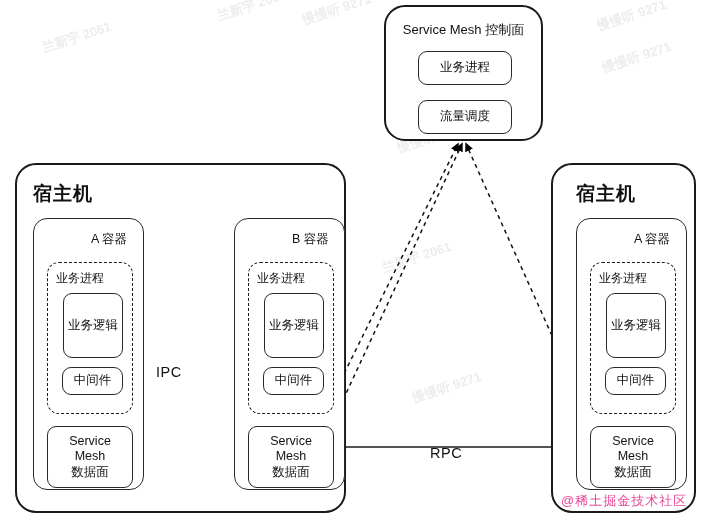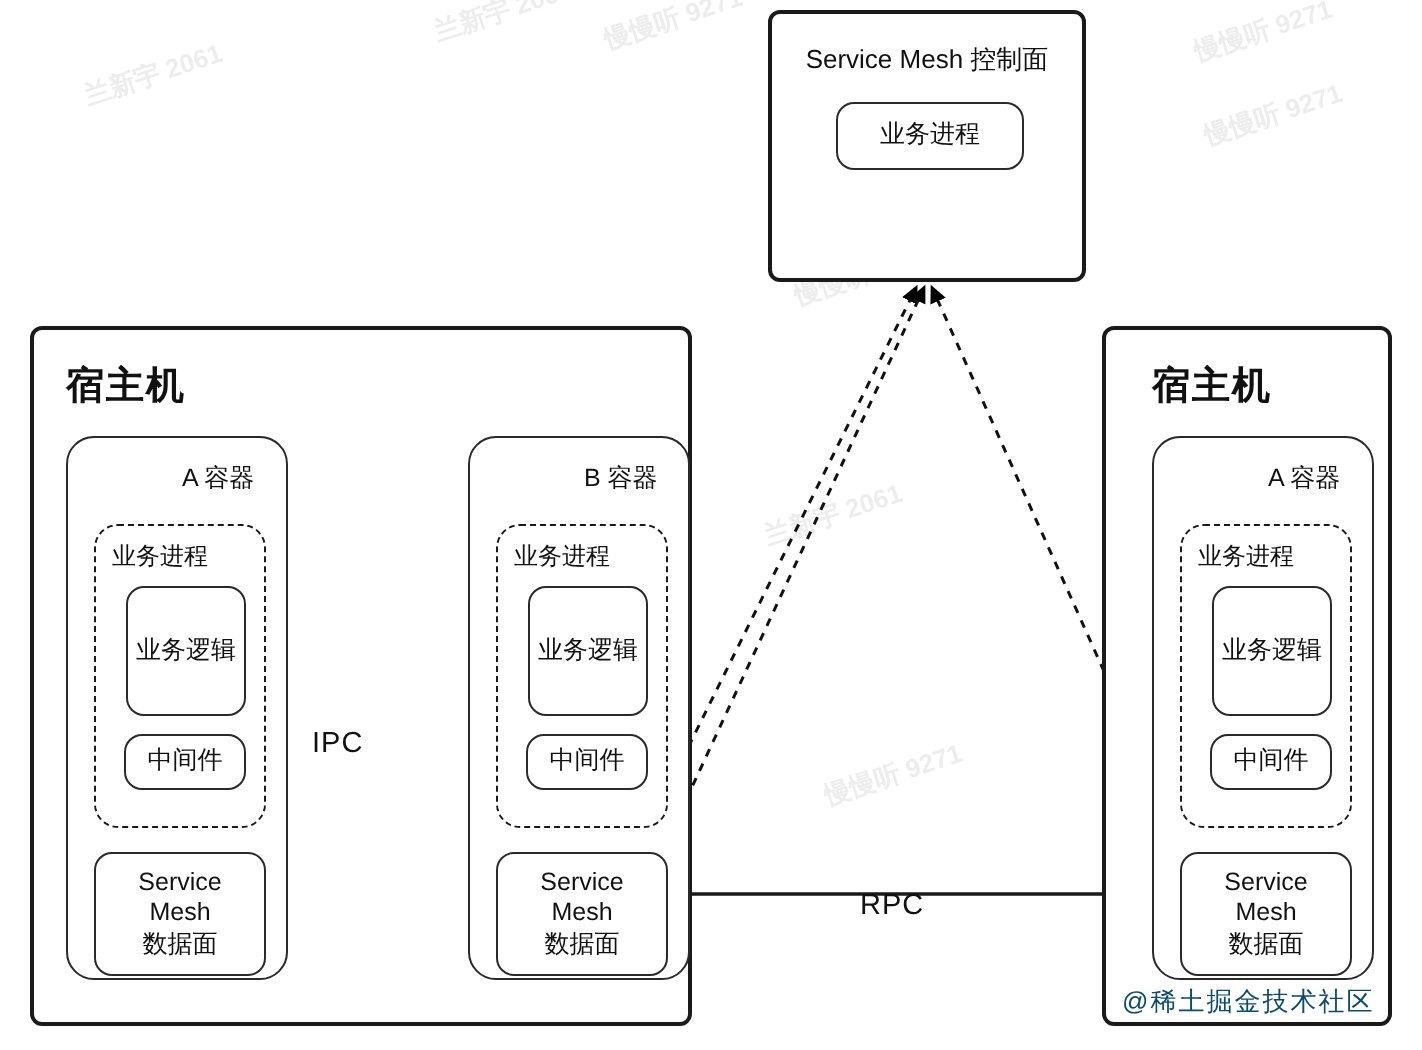--- a/index.html
+++ b/index.html
@@ -5,37 +5,37 @@
   html,body{margin:0;padding:0;background:#ffffff;}
   body{
     width:711px;height:525px;position:relative;overflow:hidden;
     font-family:"Liberation Sans","DejaVu Sans",sans-serif;
     color:#111;
   }
   #stage{position:absolute;left:0;top:0;width:711px;height:525px;}
   svg#wires{position:absolute;left:0;top:0;width:711px;height:525px;pointer-events:none;}
 
   .box{position:absolute;box-sizing:border-box;background:#fff;}
-  .rnd-lg{border:2px solid #1a1a1a;border-radius:6px;}
+  .rnd-lg{border:2px solid #1a1a1a;border-radius:21px;}
   .rnd-md{border:1.6px solid #2a2a2a;border-radius:14px;}
   .rnd-sm{border:1.5px solid #2a2a2a;border-radius:9px;}
   .dashed{border:1.6px dashed #1a1a1a;border-radius:12px;background:transparent;}
 
   .lbl{position:absolute;white-space:nowrap;line-height:1.15;}
 
   .host-title{font-size:19px;font-weight:700;letter-spacing:1px;}
   .ctr-title{font-size:12.5px;font-weight:400;margin-left:45px;}
   .proc-title{font-size:12px;font-weight:400;}
   .cp-title{font-size:13px;font-weight:400;}
   .edge-label{font-size:14.5px;font-weight:400;letter-spacing:.5px;}
 
   .centerbox{display:flex;align-items:center;justify-content:center;text-align:center;}
   .centerbox > span{display:block;width:100%;font-size:12.5px;line-height:1.25;}
 
-  .wm{position:absolute;color:#0c4a6e;font-size:13px;letter-spacing:1px;white-space:nowrap;}
+  .wm{position:absolute;color:#ec4899;font-size:13px;letter-spacing:1px;white-space:nowrap;}
   .wm-f{position:absolute;color:#ededed;font-size:13px;white-space:nowrap;
         transform:rotate(-18deg);transform-origin:left top;font-weight:600;}
 </style>
 </head>
 <body>
 
 <div id="stage">
 
   <div class="wm-f" style="left:40px;top:40px;">兰新宇 2061</div>
   <div class="wm-f" style="left:215px;top:8px;">兰新宇 2061</div>
@@ -80,20 +80,23 @@
     </g>
     <g>
       <line x1="588" y1="416" x2="467" y2="146" stroke="#111" stroke-width="1.5" stroke-dasharray="4 4" marker-end="url(#ahd)"></line>
     </g>
   </svg>
 
   <div class="box rnd-lg" style="left:384px;top:5px;width:159px;height:136px;">
     <div class="lbl cp-title" style="left:0;top:16px;width:100%;text-align:center;">Service Mesh 控制面</div>
     <div class="box rnd-sm centerbox" style="left:32px;top:44px;width:94px;height:34px;">
       <span>业务进程</span>
+    </div>
+    <div class="box rnd-sm centerbox" style="left:32px;top:93px;width:94px;height:34px;">
+      <span>流量调度</span>
     </div>
   </div>
 
   <div class="box rnd-lg" style="left:15px;top:163px;width:331px;height:350px;">
     <div class="lbl host-title" style="left:16px;top:18px;">宿主机</div>
   </div>
 
   <div class="box rnd-md" style="left:33px;top:218px;width:111px;height:272px;">
     <div class="lbl ctr-title" style="left:12px;top:13px;">A 容器</div>
     <div class="box dashed" style="left:13px;top:43px;width:86px;height:152px;">

